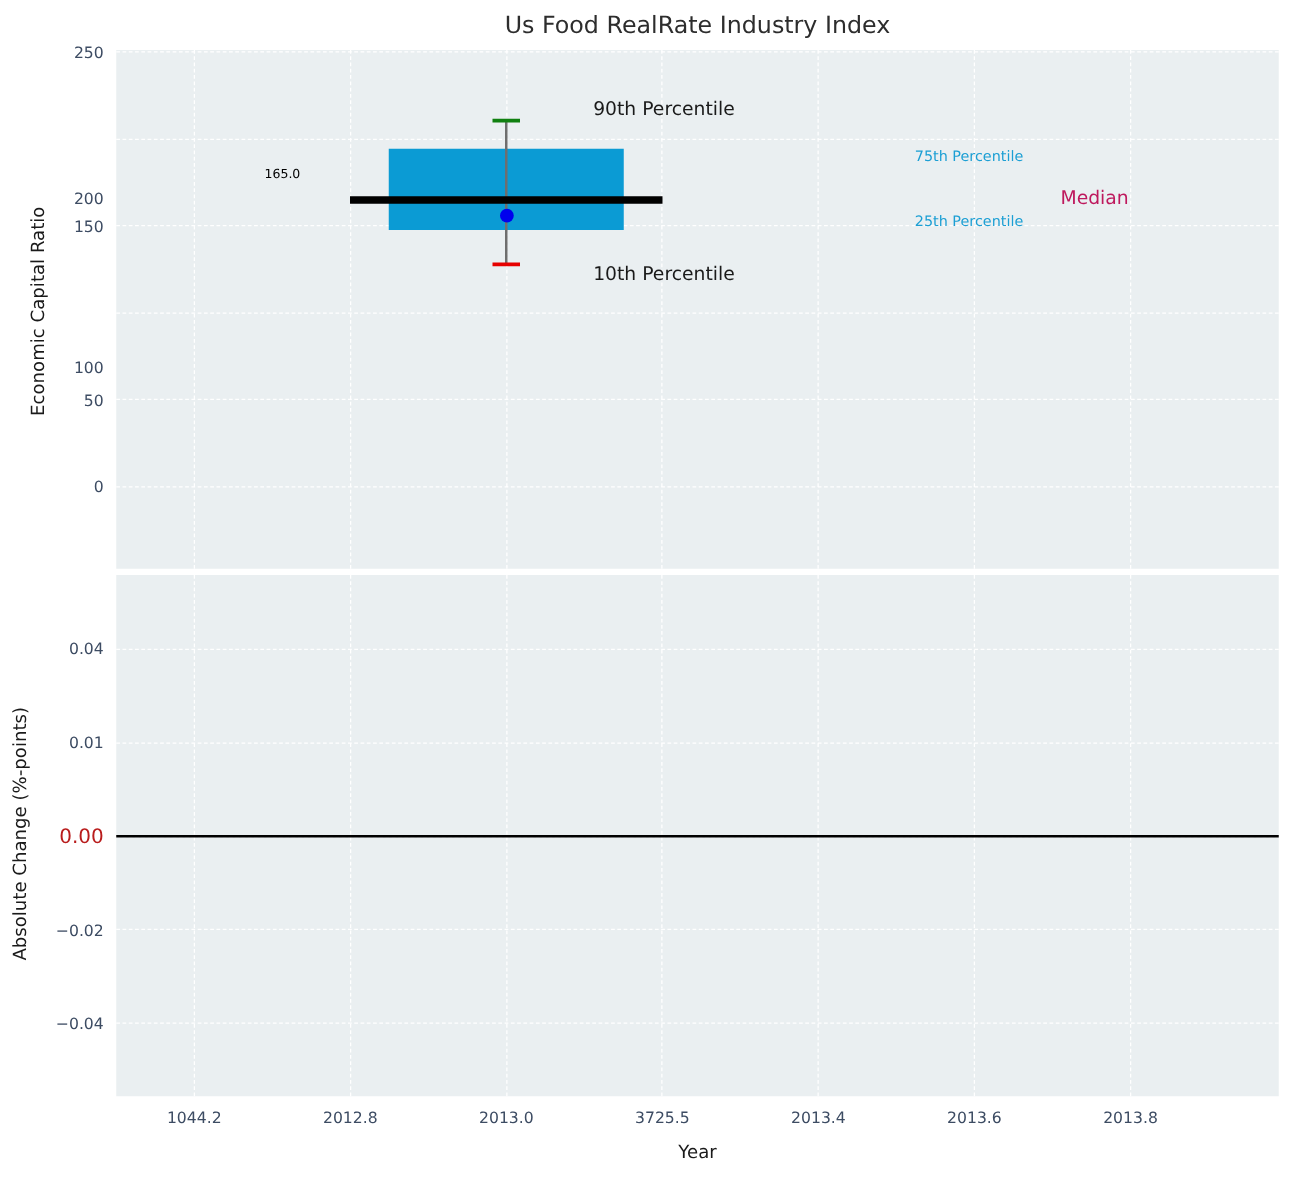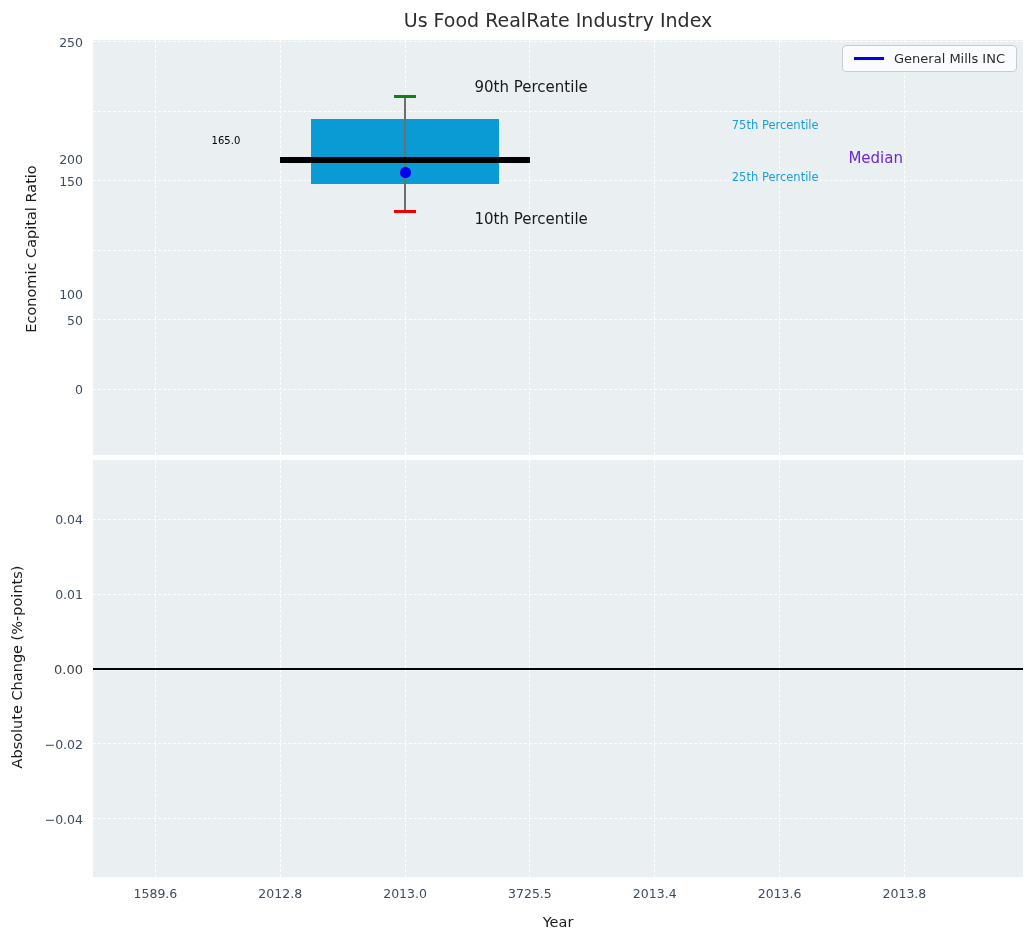--- a/index.html
+++ b/index.html
@@ -16,24 +16,20 @@
        border-radius:4px;font-size:13px;color:#2b2b2b;z-index:5;white-space:nowrap;}
   .legend-line{display:inline-block;width:30px;height:3px;}
 </style>
 </head>
 <body>
 
 <div class="fig">
   <div class="chart-title">Us Food RealRate Industry Index</div>
 
   <div class="axes" id="ax-top" style="left: 93px; top: 40px; width: 930px; height: 415px; background: rgb(234, 239, 241);">
-    <div class="legend">
-      <span class="legend-line" id="legend-line" style="background: rgb(0, 0, 238);"></span>
-      <span>General Mills INC</span>
-    </div>
   <div style="position: absolute; left: 61.9161px; top: 0px; width: 0px; height: 415px; border-left: 1px dashed rgb(255, 255, 255);"></div>
       <div style="position: absolute; left: 186.748px; top: 0px; width: 0px; height: 415px; border-left: 1px dashed rgb(255, 255, 255);"></div>
       <div style="position: absolute; left: 311.581px; top: 0px; width: 0px; height: 415px; border-left: 1px dashed rgb(255, 255, 255);"></div>
       <div style="position: absolute; left: 436.413px; top: 0px; width: 0px; height: 415px; border-left: 1px dashed rgb(255, 255, 255);"></div>
       <div style="position: absolute; left: 561.245px; top: 0px; width: 0px; height: 415px; border-left: 1px dashed rgb(255, 255, 255);"></div>
       <div style="position: absolute; left: 686.077px; top: 0px; width: 0px; height: 415px; border-left: 1px dashed rgb(255, 255, 255);"></div>
       <div style="position: absolute; left: 810.909px; top: 0px; width: 0px; height: 415px; border-left: 1px dashed rgb(255, 255, 255);"></div>
       <div style="position: absolute; left: 0px; top: 1.4451px; width: 930px; height: 0px; border-top: 1px dashed rgb(255, 255, 255);"></div>
       <div style="position: absolute; left: -10px; top: 1.9451px; transform: translate(-100%, -50%); color: rgb(61, 76, 99); font-size: 12.5px; white-space: nowrap;">250</div>
       <div style="position: absolute; left: 0px; top: 70.9128px; width: 930px; height: 0px; border-top: 1px dashed rgb(255, 255, 255);"></div>
@@ -50,44 +46,44 @@
       <div style="position: absolute; left: 311.481px; top: 56.8246px; width: 1.2px; height: 114.622px; background: rgb(110, 110, 110);"></div>
       <div style="position: absolute; left: 301.47px; top: 55.3246px; width: 21.2215px; height: 3px; background: rgb(16, 128, 16);"></div>
       <div style="position: absolute; left: 301.47px; top: 169.946px; width: 21.2215px; height: 3px; background: rgb(230, 0, 0);"></div>
       <div style="position: absolute; left: 187.248px; top: 117.04px; width: 249.664px; height: 6px; background: rgb(0, 0, 0);"></div>
       <div style="position: absolute; left: 306.581px; top: 127.044px; width: 11px; height: 11px; border-radius: 50%; background: rgb(0, 0, 238);"></div>
       <div style="position: absolute; left: 132.946px; top: 100.033px; transform: translate(-50%, -50%); color: rgb(0, 0, 0); font-size: 10px; white-space: nowrap;">165.0</div>
       <div style="position: absolute; left: 438.161px; top: 46.9602px; transform: translate(-50%, -50%); color: rgb(26, 26, 26); font-size: 15px; white-space: nowrap;">90th Percentile</div>
       <div style="position: absolute; left: 438.161px; top: 178.949px; transform: translate(-50%, -50%); color: rgb(26, 26, 26); font-size: 15px; white-space: nowrap;">10th Percentile</div>
       <div style="position: absolute; left: 682.208px; top: 85.0285px; transform: translate(-50%, -50%); color: rgb(28, 159, 212); font-size: 11.5px; white-space: nowrap;">75th Percentile</div>
       <div style="position: absolute; left: 682.208px; top: 136.712px; transform: translate(-50%, -50%); color: rgb(28, 159, 212); font-size: 11.5px; white-space: nowrap;">25th Percentile</div>
-      <div style="position: absolute; left: 782.698px; top: 117.678px; transform: translate(-50%, -50%); color: #6d28d9; font-size: 15px; white-space: nowrap;">Median</div>
+      <div style="position: absolute; left: 782.698px; top: 117.678px; transform: translate(-50%, -50%); color: #be185d; font-size: 15px; white-space: nowrap;">Median</div>
     </div>
 
   <div class="axes" id="ax-bottom" style="left: 93px; top: 460px; width: 930px; height: 417px; background: rgb(234, 239, 241);">
       <div style="position: absolute; left: 61.9161px; top: 0px; width: 0px; height: 417px; border-left: 1px dashed rgb(255, 255, 255);"></div>
-      <div style="position: absolute; left: 62.4161px; top: 426px; transform: translateX(-50%); color: rgb(61, 76, 99); font-size: 12.5px; white-space: nowrap;">1589.6</div>
+      <div style="position: absolute; left: 62.4161px; top: 426px; transform: translateX(-50%); color: rgb(61, 76, 99); font-size: 12.5px; white-space: nowrap;">1044.2</div>
       <div style="position: absolute; left: 186.748px; top: 0px; width: 0px; height: 417px; border-left: 1px dashed rgb(255, 255, 255);"></div>
       <div style="position: absolute; left: 187.248px; top: 426px; transform: translateX(-50%); color: rgb(61, 76, 99); font-size: 12.5px; white-space: nowrap;">2012.8</div>
       <div style="position: absolute; left: 311.581px; top: 0px; width: 0px; height: 417px; border-left: 1px dashed rgb(255, 255, 255);"></div>
       <div style="position: absolute; left: 312.081px; top: 426px; transform: translateX(-50%); color: rgb(61, 76, 99); font-size: 12.5px; white-space: nowrap;">2013.0</div>
       <div style="position: absolute; left: 436.413px; top: 0px; width: 0px; height: 417px; border-left: 1px dashed rgb(255, 255, 255);"></div>
       <div style="position: absolute; left: 436.913px; top: 426px; transform: translateX(-50%); color: rgb(61, 76, 99); font-size: 12.5px; white-space: nowrap;">3725.5</div>
       <div style="position: absolute; left: 561.245px; top: 0px; width: 0px; height: 417px; border-left: 1px dashed rgb(255, 255, 255);"></div>
       <div style="position: absolute; left: 561.745px; top: 426px; transform: translateX(-50%); color: rgb(61, 76, 99); font-size: 12.5px; white-space: nowrap;">2013.4</div>
       <div style="position: absolute; left: 686.077px; top: 0px; width: 0px; height: 417px; border-left: 1px dashed rgb(255, 255, 255);"></div>
       <div style="position: absolute; left: 686.577px; top: 426px; transform: translateX(-50%); color: rgb(61, 76, 99); font-size: 12.5px; white-space: nowrap;">2013.6</div>
       <div style="position: absolute; left: 810.909px; top: 0px; width: 0px; height: 417px; border-left: 1px dashed rgb(255, 255, 255);"></div>
       <div style="position: absolute; left: 811.409px; top: 426px; transform: translateX(-50%); color: rgb(61, 76, 99); font-size: 12.5px; white-space: nowrap;">2013.8</div>
       <div style="position: absolute; left: 0px; top: 58.6968px; width: 930px; height: 0px; border-top: 1px dashed rgb(255, 255, 255);"></div>
       <div style="position: absolute; left: -10px; top: 59.1968px; transform: translate(-100%, -50%); color: rgb(61, 76, 99); font-size: 12.5px; white-space: nowrap;">0.04</div>
       <div style="position: absolute; left: 0px; top: 133.629px; width: 930px; height: 0px; border-top: 1px dashed rgb(255, 255, 255);"></div>
       <div style="position: absolute; left: -10px; top: 134.129px; transform: translate(-100%, -50%); color: rgb(61, 76, 99); font-size: 12.5px; white-space: nowrap;">0.01</div>
       <div style="position: absolute; left: 0px; top: 208.562px; width: 930px; height: 0px; border-top: 1px dashed rgb(255, 255, 255);"></div>
-      <div style="position: absolute; left: -10px; top: 209.062px; transform: translate(-100%, -50%); color: #404040; font-size: 13px; white-space: nowrap;">0.00</div>
+      <div style="position: absolute; left: -10px; top: 209.062px; transform: translate(-100%, -50%); color: #b91c1c; font-size: 16px; white-space: nowrap;">0.00</div>
       <div style="position: absolute; left: 0px; top: 283.495px; width: 930px; height: 0px; border-top: 1px dashed rgb(255, 255, 255);"></div>
       <div style="position: absolute; left: -10px; top: 283.995px; transform: translate(-100%, -50%); color: rgb(61, 76, 99); font-size: 12.5px; white-space: nowrap;">−0.02</div>
       <div style="position: absolute; left: 0px; top: 358.427px; width: 930px; height: 0px; border-top: 1px dashed rgb(255, 255, 255);"></div>
       <div style="position: absolute; left: -10px; top: 358.927px; transform: translate(-100%, -50%); color: rgb(61, 76, 99); font-size: 12.5px; white-space: nowrap;">−0.04</div>
       <div style="position: absolute; left: 0px; top: 208.312px; width: 100%; height: 1.5px; background: rgb(0, 0, 0);"></div>
     </div>
 
   <div class="axis-label rot" style="left:31px;top:249px;">Economic Capital Ratio</div>
   <div class="axis-label rot" style="left:17px;top:667px;">Absolute Change (%-points)</div>
   <div class="axis-label center" style="left:558px;top:922px;">Year</div>

